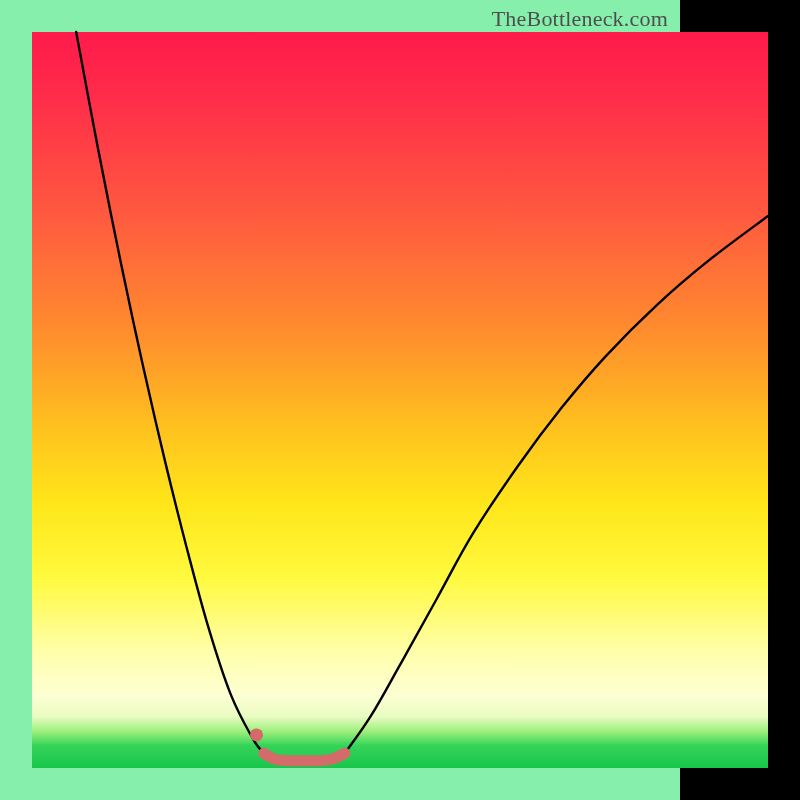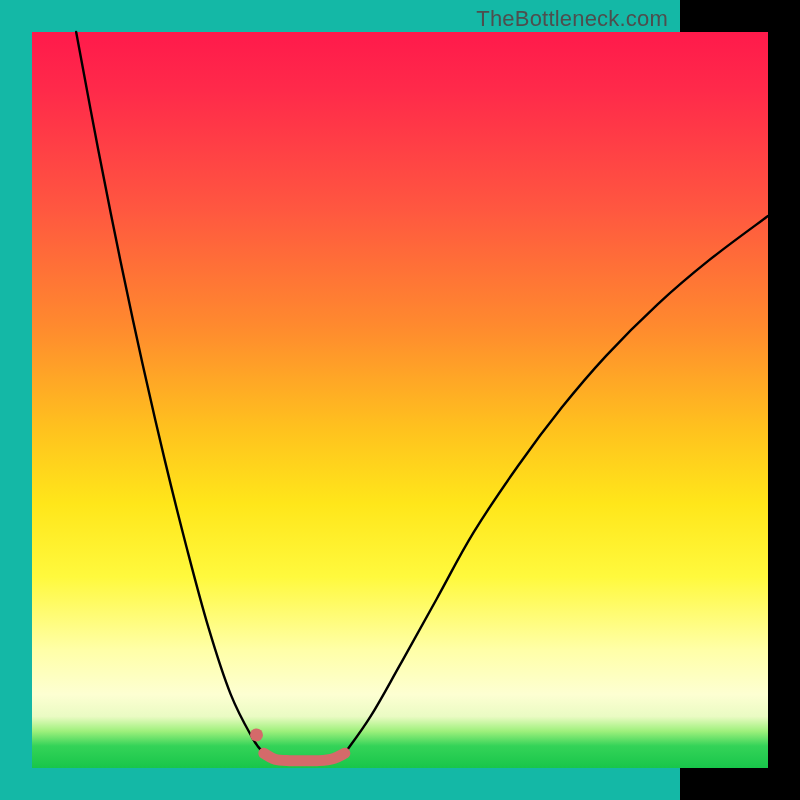--- a/index.html
+++ b/index.html
@@ -10,21 +10,22 @@
     background: #000;
     overflow: hidden;
     font-family: Arial, Helvetica, sans-serif;
   }
   .frame {
     position: absolute;
     left: 0;
     top: 0;
     width: 680px;
     height: 800px;
-    background: #14b8a6;
+    background: #86efac;
+    font-family: Liberation Serif, serif;
   }
   .plot {
     position: absolute;
     left: 32px;
     top: 32px;
     width: 736px;
     height: 736px;
     
     background: linear-gradient(
       to bottom,

